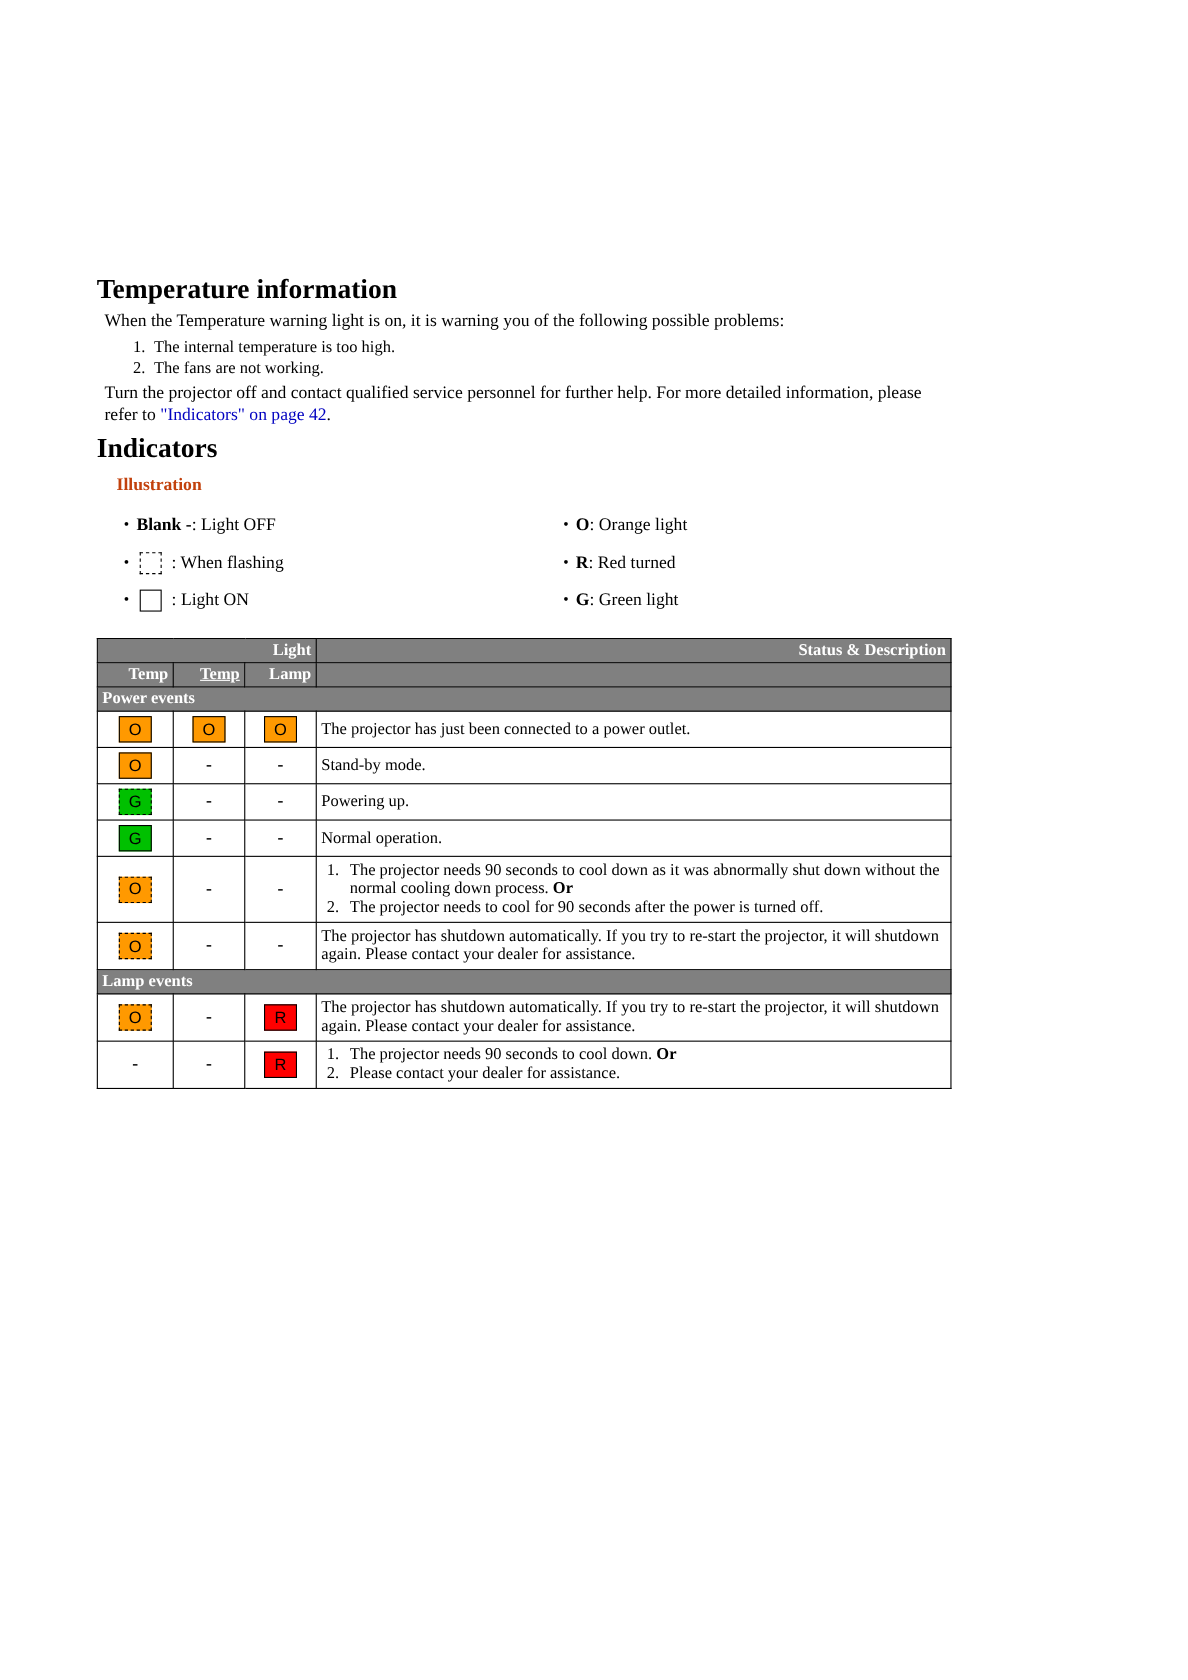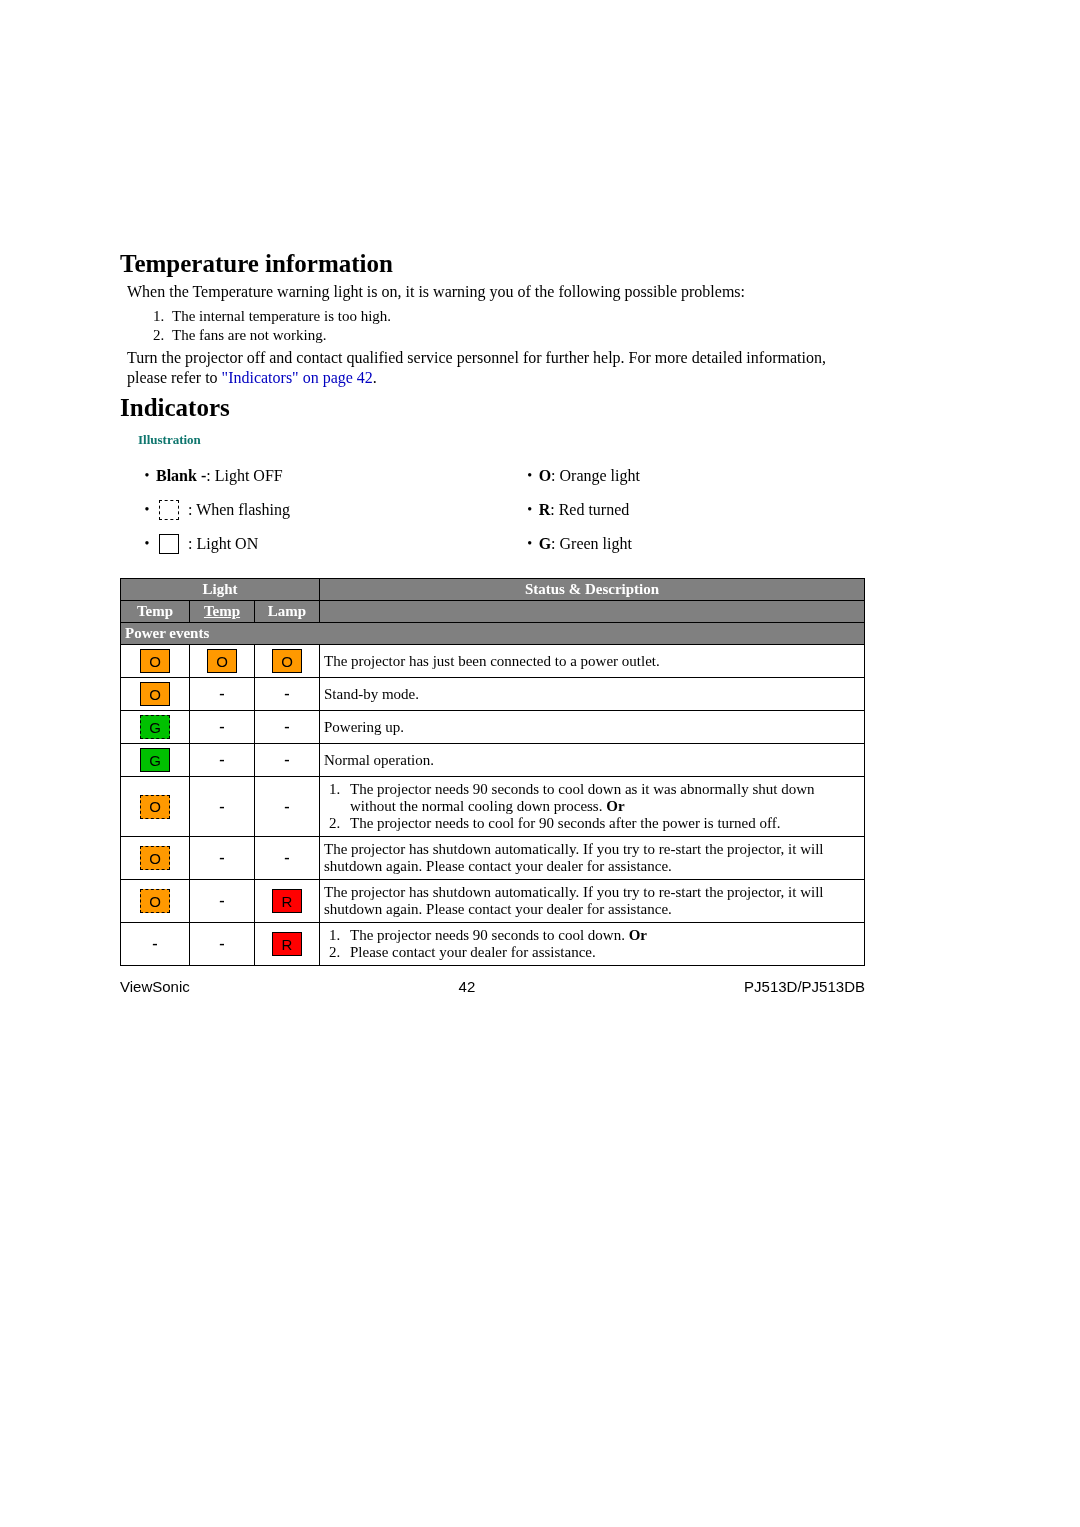--- a/index.html
+++ b/index.html
@@ -4,21 +4,21 @@
 <style>
   body {
     margin: 0;
     padding: 0;
     background: #fff;
     font-family: "Times New Roman", Times, serif;
     color: #000;
     width: 1080px;
   }
   .page {
-    padding: 250px 215px 0 120px;
+    padding: 250px 215px 0 88px;
   }
   h2 {
     font-size: 25px;
     font-weight: bold;
     margin: 0 0 4px 0;
   }
   .body-text {
     font-size: 16px;
     line-height: 1.25;
     margin: 0 0 6px 7px;
@@ -26,23 +26,23 @@
   ol.num {
     font-size: 15px;
     margin: 4px 0 4px 38px;
     padding: 0;
   }
   ol.num li {
     margin: 0 0 2px 10px;
     padding-left: 4px;
   }
   h3 {
-    font-size: 13px;
-    font-weight: bold;
-    color: #0f766e;
+    font-size: 16px;
+    font-weight: bold;
+    color: #c2410c;
     margin: 10px 0 8px 18px;
   }
   .link {
     color: #0000c0;
   }
   .legend {
     display: flex;
     margin: 0 0 14px 18px;
     font-size: 16px;
   }
@@ -84,21 +84,21 @@
   }
   table.ind th, table.ind td {
     border: 1px solid #000;
     padding: 4px 4px;
     vertical-align: middle;
   }
   table.ind th {
     background: #808080;
     color: #fff;
     font-weight: bold;
-    text-align: center;
+    text-align: right;
     padding: 2px 4px;
   }
   table.ind .section-row td {
     background: #808080;
     color: #fff;
     font-weight: bold;
     text-align: left;
     padding: 2px 4px;
     margin-top: 16px;
   }
@@ -251,39 +251,37 @@
           <li>The projector needs to cool for 90 seconds after the power is turned off.</li>
         </ol>
       </td>
     </tr>
     <tr>
       <td class="cell-light"><span class="light-box orange-dashed">O</span></td>
       <td class="dash-cell">-</td>
       <td class="dash-cell">-</td>
       <td class="desc">The projector has shutdown automatically. If you try to re-start the projector, it will shutdown again. Please contact your dealer for assistance.</td>
     </tr>
+    <tr class="section-row">
+      <td colspan="4">Lamp events</td>
+    </tr>
     <tr>
       <td class="cell-light"><span class="light-box orange-dashed">O</span></td>
       <td class="dash-cell">-</td>
       <td class="cell-light"><span class="light-box red">R</span></td>
       <td class="desc">The projector has shutdown automatically. If you try to re-start the projector, it will shutdown again. Please contact your dealer for assistance.</td>
     </tr>
     <tr>
       <td class="dash-cell">-</td>
       <td class="dash-cell">-</td>
       <td class="cell-light"><span class="light-box red">R</span></td>
       <td class="desc">
         <ol>
           <li><span>The projector needs 90 seconds to cool down. </span><b>Or</b></li>
           <li>Please contact your dealer for assistance.</li>
         </ol>
       </td>
     </tr>
   </tbody>
     </table>
 
-  <div class="footer">
-    <span>ViewSonic</span>
-    <span>42</span>
-    <span>PJ513D/PJ513DB</span>
-  </div>
 
 </div>
 
 </body></html>

